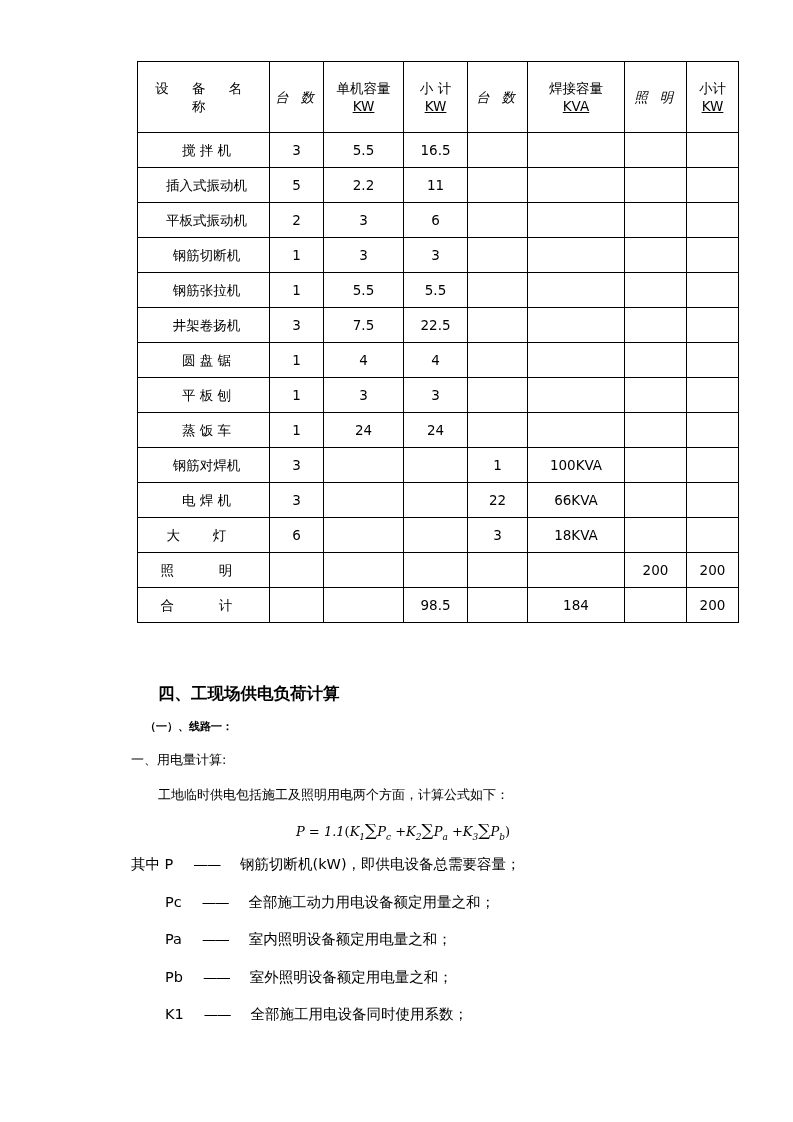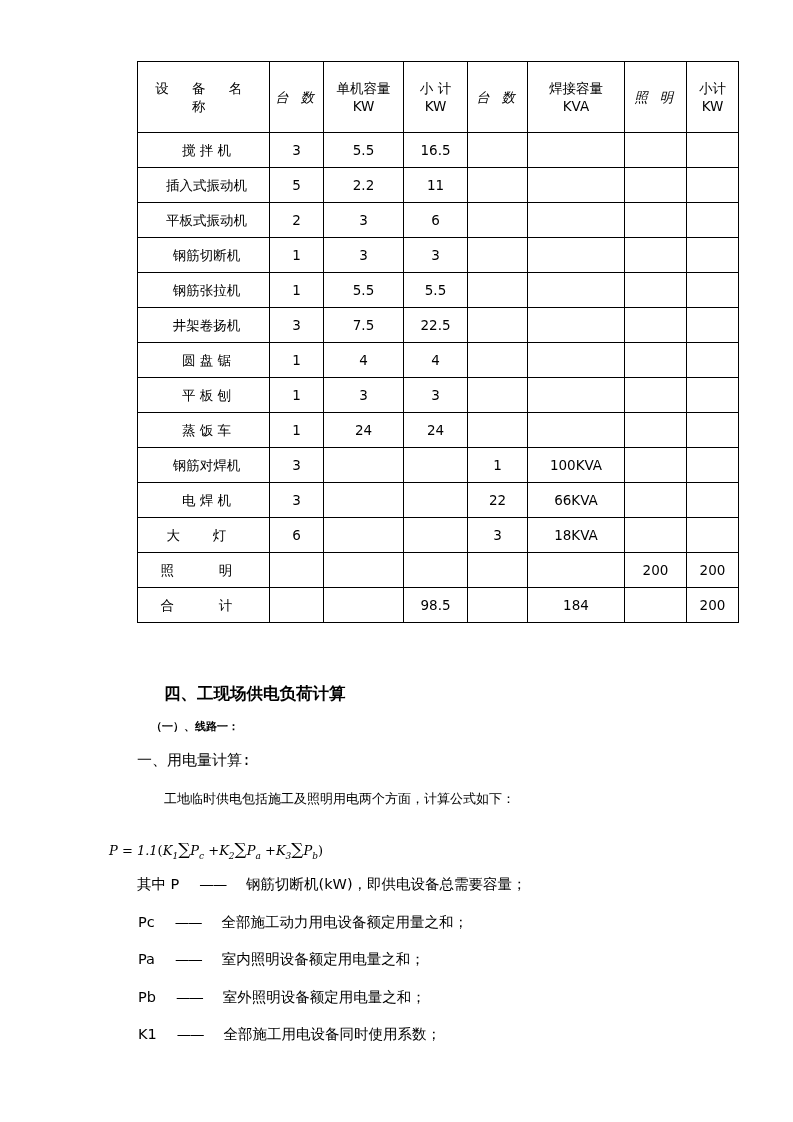--- a/index.html
+++ b/index.html
@@ -57,72 +57,72 @@
   .c-light  { width: 62px; }
   .c-sub2   { width: 52px; }
 
   .sp2 { letter-spacing: 0.28em; font-style: italic; }
   .sp3 { letter-spacing: 0.70em; }
   .sp4 { letter-spacing: 1.05em; }
   .sp5 { letter-spacing: 1.5em; }
   .nm { display: inline-block; padding-left: 6px; }
 
   .hl1 { display:block; }
-  .hl2 { display:block; }
+  .hl2 { display:block;text-decoration:underline; }
 
   
   .body-text {
     position: absolute;
-    left: 109px;
+    left: 103px;
     top: 678px;
     width: 600px;
   }
   .h-sec {
     font-size: 16.5px;
     font-weight: bold;
     margin: 0 0 0 55px;
     line-height: 1.9;
     font-family: "DejaVu Sans", "Liberation Sans", sans-serif;
   }
   .h-sub {
     font-size: 11px;
     font-weight: bold;
     margin: 8px 0 0 42px;
     line-height: 1.9;
   }
   .p1 {
-    font-size: 15px;
+    font-size: 13px;
     margin: 10px 0 1px 28px;
     line-height: 1.9;
-    font-family: Liberation Mono, monospace;
   }
   .p2 {
     font-size: 13px;
     margin: 10px 0 0 55px;
     line-height: 1.9;
   }
   .formula {
-    margin: 28px 0 0 0;
+    margin: 12px 0 0 0;
+    text-align: center;
     font-family: "DejaVu Serif", "Liberation Serif", serif;
     font-size: 13px;
     font-style: italic;
   }
   .formula .lit { font-style: normal; }
   .formula sub { font-size: 9px; font-style: italic; }
   .formula .big { font-size: 17px; font-style: normal; }
   .defs {
     margin-top: 10px;
   }
   .defrow {
     font-size: 14.5px;
     line-height: 1.9;
     margin: 10px 0 0 28px;
     white-space: nowrap;
   }
-  .defrow.ind { margin-left: 29px; }
+  .defrow.ind { margin-left: 62px; }
   .dash { letter-spacing: -0.08em; display:inline-block; padding: 0 4px; }
   .gap { display:inline-block; width: 16px; }
 </style>
 </head>
 <body>
 
 <div class="page">
 
   <div class="tbl-wrap">
     <table class="equip">

